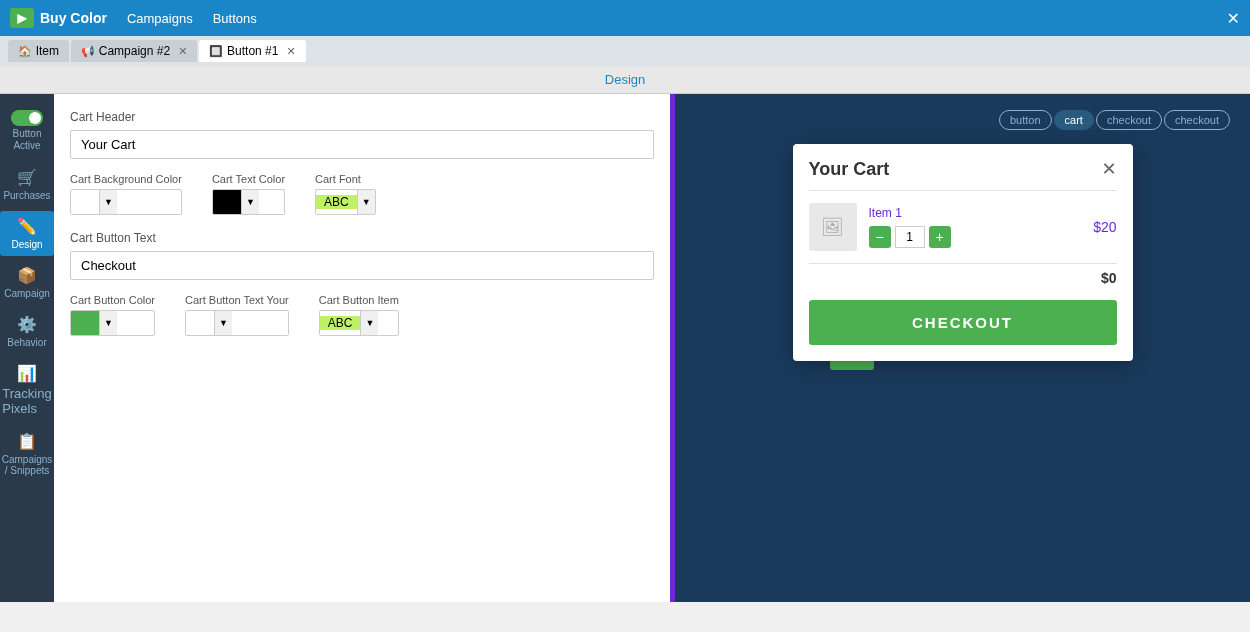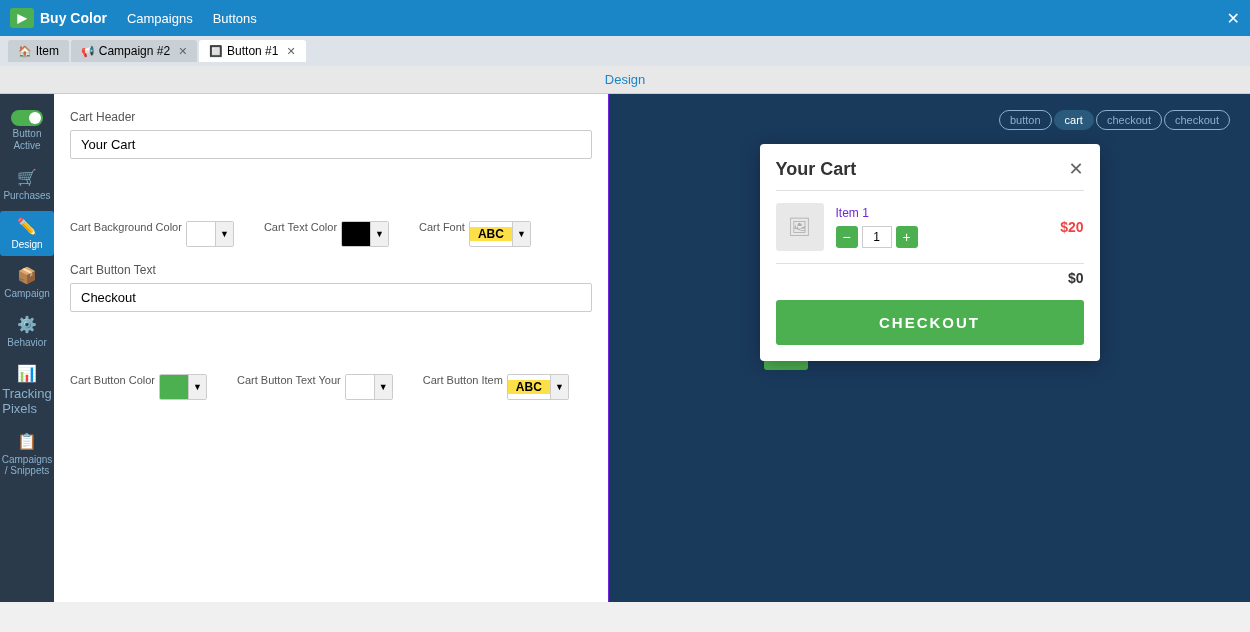--- a/index.html
+++ b/index.html
@@ -72,22 +72,22 @@
       width: 32px; height: 16px; background: #4caf50; border-radius: 8px;
       position: relative; cursor: pointer;
     }
     .toggle-switch::after {
       content: ''; position: absolute; right: 2px; top: 2px;
       width: 12px; height: 12px; background: white; border-radius: 50%;
     }
 
     
     .content-panel {
-      width: 555px; background: white; padding: 16px;
-      border-right: 1px solid #6d28d9; overflow-y: auto;
+      width: 621px; background: white; padding: 16px;
+      border-right: 5px solid #6d28d9; overflow-y: auto;
     }
 
     
     .preview-panel {
       flex: 1; background: #1a3a5c; position: relative;
       display: flex; align-items: flex-start; justify-content: center;
       padding-top: 20px;
     }
 
     
@@ -95,42 +95,42 @@
       font-size: 12px; color: #555; margin-bottom: 6px; margin-top: 12px;
     }
     .section-label:first-child { margin-top: 0; }
     .text-input {
       width: 100%; border: 1px solid #ccc; padding: 6px 10px;
       font-size: 13px; border-radius: 2px; outline: none;
     }
     .color-row {
       display: flex; gap: 30px; margin-top: 4px;
     }
-    .color-group { display: flex; flex-direction: row; gap: 4px; margin-top: 48px; }
+    .color-group { display: flex; flex-direction: column; gap: 4px; }
     .color-group-label { font-size: 11px; color: #555; }
     .color-picker {
       display: flex; align-items: center; border: 1px solid #ccc;
       border-radius: 2px; overflow: hidden; cursor: pointer;
     }
     .color-swatch { width: 28px; height: 24px; }
     .color-swatch.white { background: white; }
     .color-swatch.black { background: black; }
     .color-swatch.green { background: #4caf50; }
     .color-swatch.white2 { background: white; }
     .color-dropdown {
       background: #f0f0f0; border-left: 1px solid #ccc;
       width: 18px; height: 24px; display: flex; align-items: center; justify-content: center;
       font-size: 9px; cursor: pointer;
     }
     .font-picker {
       display: flex; align-items: center; border: 1px solid #ccc;
       border-radius: 2px; overflow: hidden; cursor: pointer;
     }
     .font-label {
-      padding: 0 8px; font-size: 12px; background: #fde047; font-weight: bold;
+      padding: 0 8px; font-size: 12px; background: #bef264;
     }
     .font-dropdown {
       background: #f0f0f0; border-left: 1px solid #ccc;
       width: 18px; height: 24px; display: flex; align-items: center; justify-content: center;
       font-size: 9px; cursor: pointer;
     }
 
     
     .preview-tabs {
       position: absolute; top: 16px; right: 20px;
@@ -170,21 +170,21 @@
     }
     .qty-btn {
       width: 22px; height: 22px; background: #4caf50; color: white;
       border: none; border-radius: 3px; cursor: pointer; font-size: 14px;
       display: flex; align-items: center; justify-content: center;
     }
     .qty-value {
       width: 30px; height: 22px; border: 1px solid #ccc; text-align: center;
       font-size: 12px; background: white;
     }
-    .item-price { font-size: 14px; font-weight: bold; color: #ef4444; }
+    .item-price { font-size: 14px; font-weight: normal; color: #6d28d9; }
     .cart-total-row {
       display: flex; justify-content: flex-end;
       padding: 6px 16px 10px;
     }
     .cart-total { font-size: 14px; font-weight: bold; color: #333; }
     .checkout-btn {
       width: calc(100% - 32px); margin: 4px 16px 16px;
       background: #4caf50; color: white; border: none; border-radius: 3px;
       padding: 14px; font-size: 15px; font-weight: bold; letter-spacing: 2px;
       cursor: pointer;

